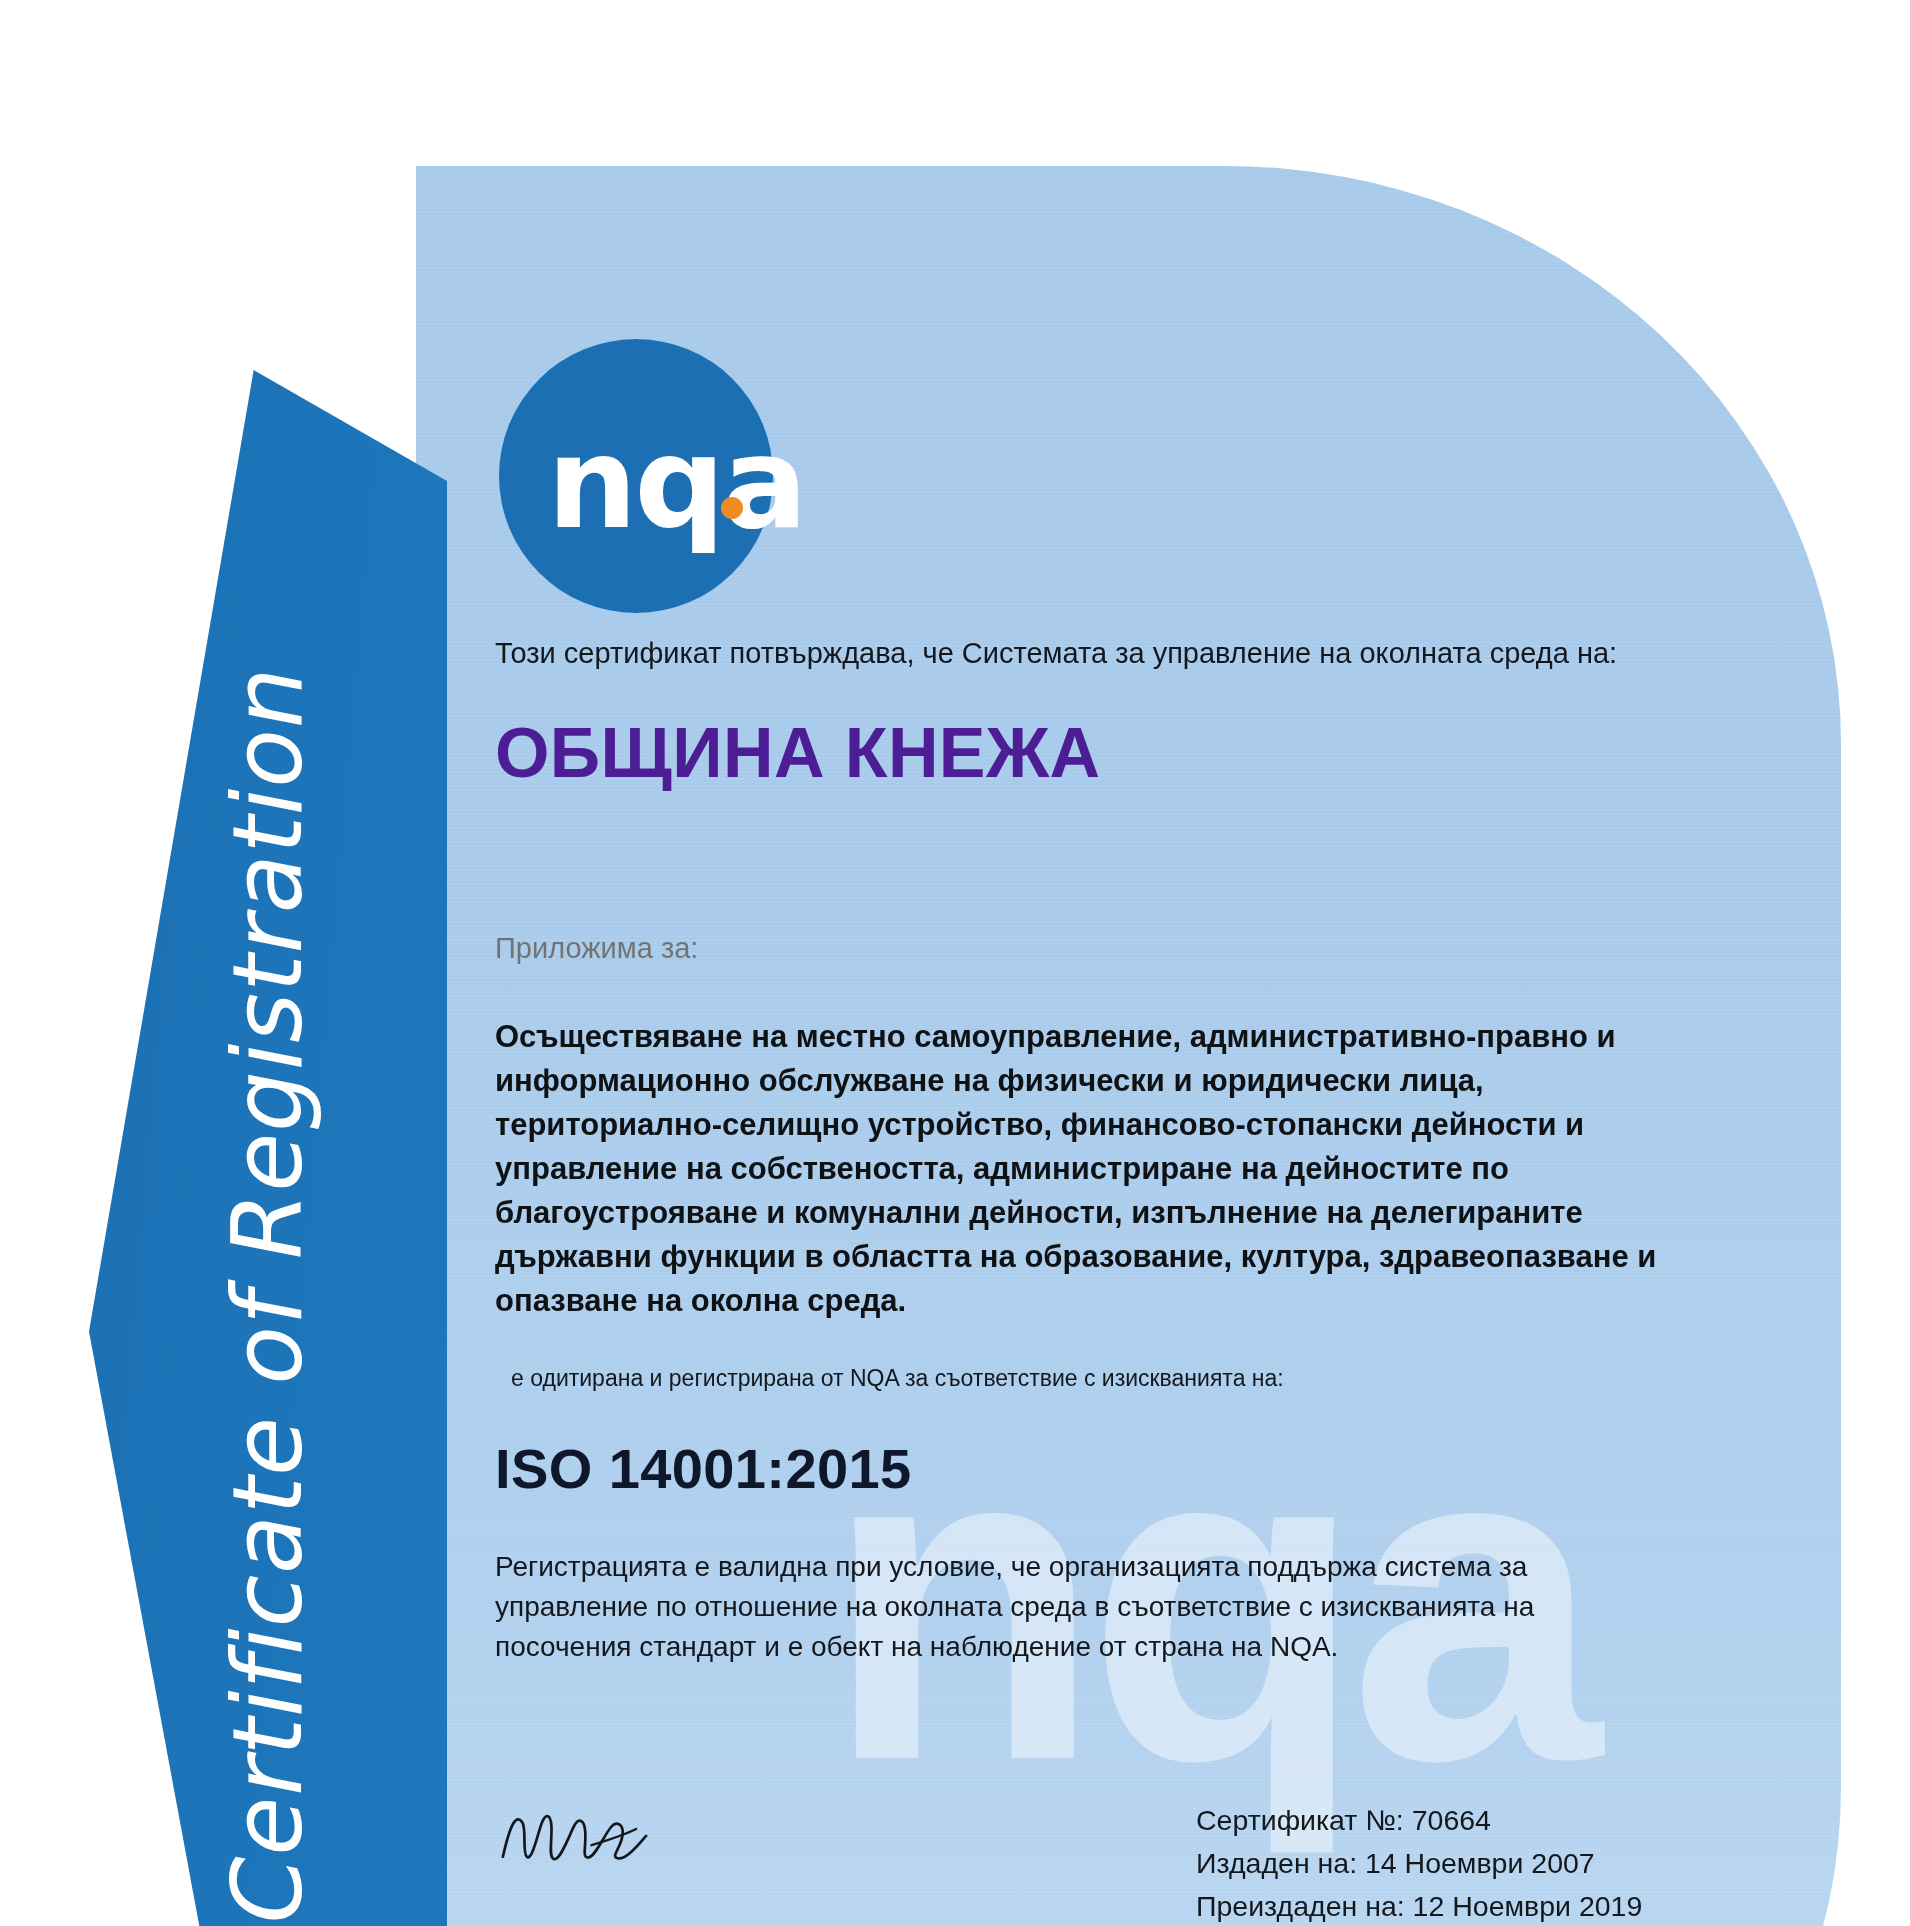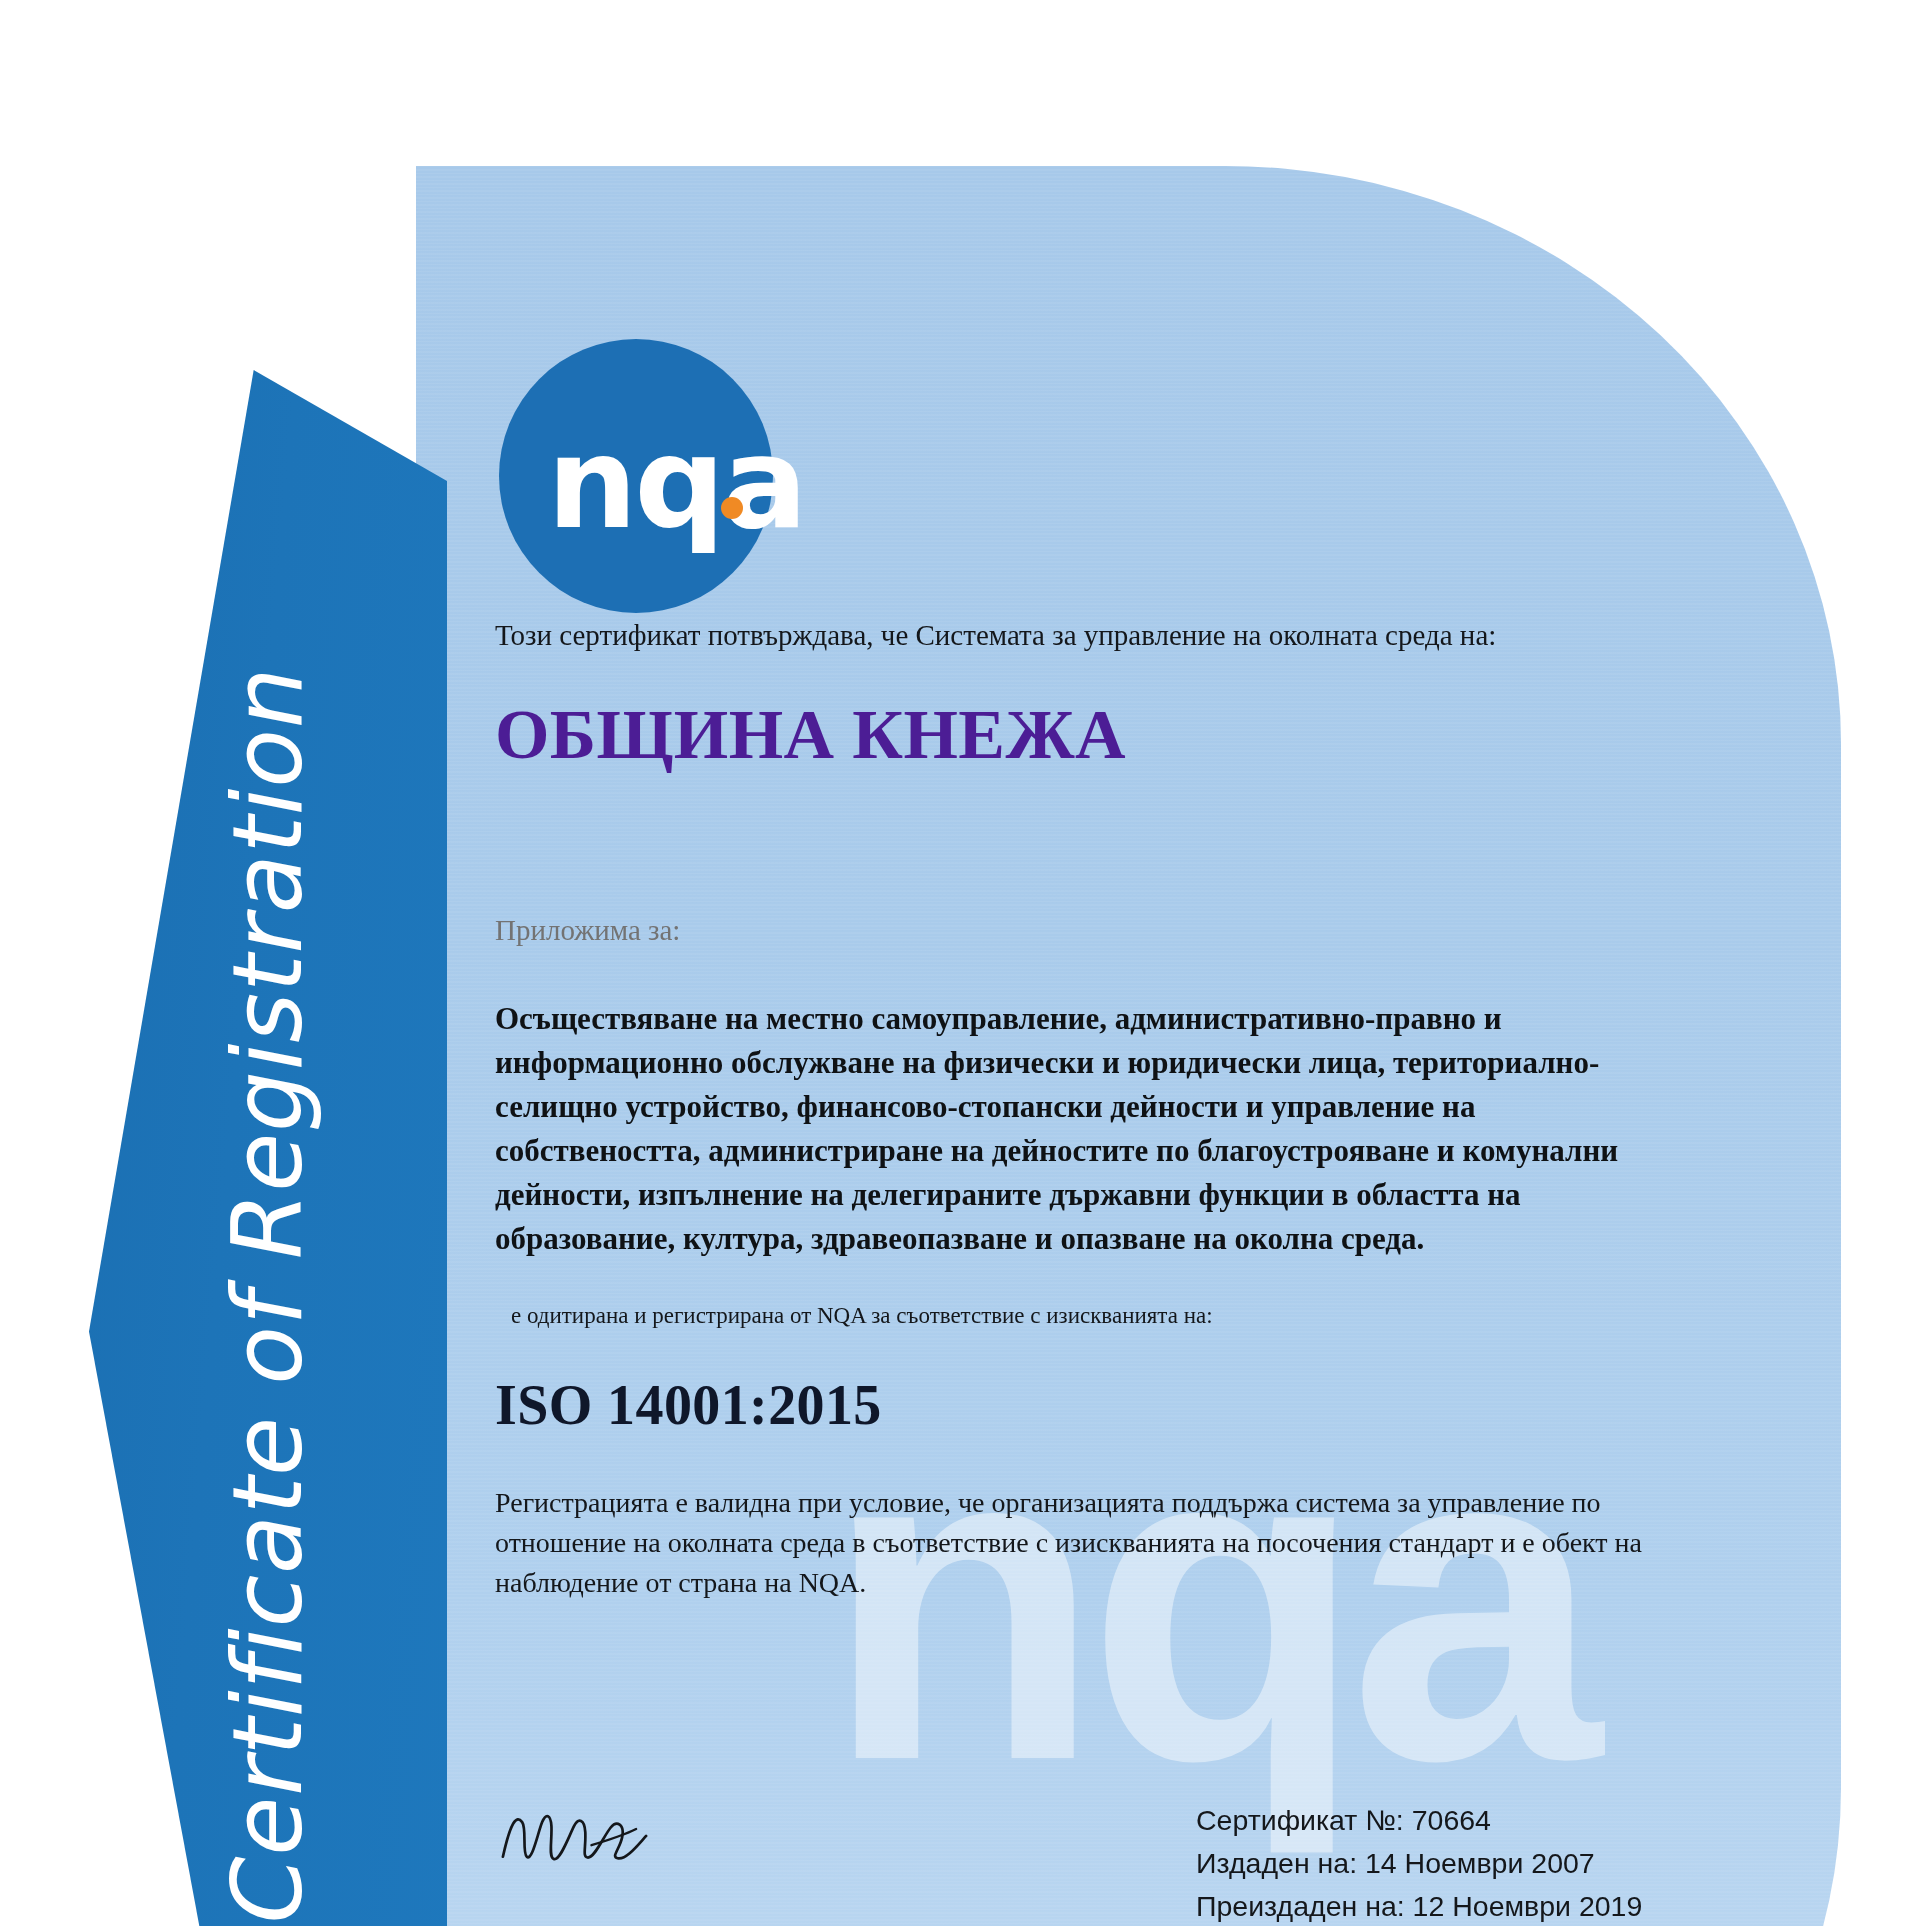--- a/index.html
+++ b/index.html
@@ -115,24 +115,23 @@
     width: 22.3px;
     height: 22.3px;
     border-radius: 50%;
     background: #f08a24;
   }
 
   
   .content {
     position: absolute;
     left: 495px;
-    top: 616px;
+    top: 634px;
     width: 1179px;
     color: #15181c;
-    font-family: Liberation Serif, serif;
   }
   .lead {
     font-size: 29px;
     line-height: 1.35;
     margin: 0 0 0 0;
     color: #14171b;
   }
   .org-name {
     font-size: 70px;
     font-weight: 700;

